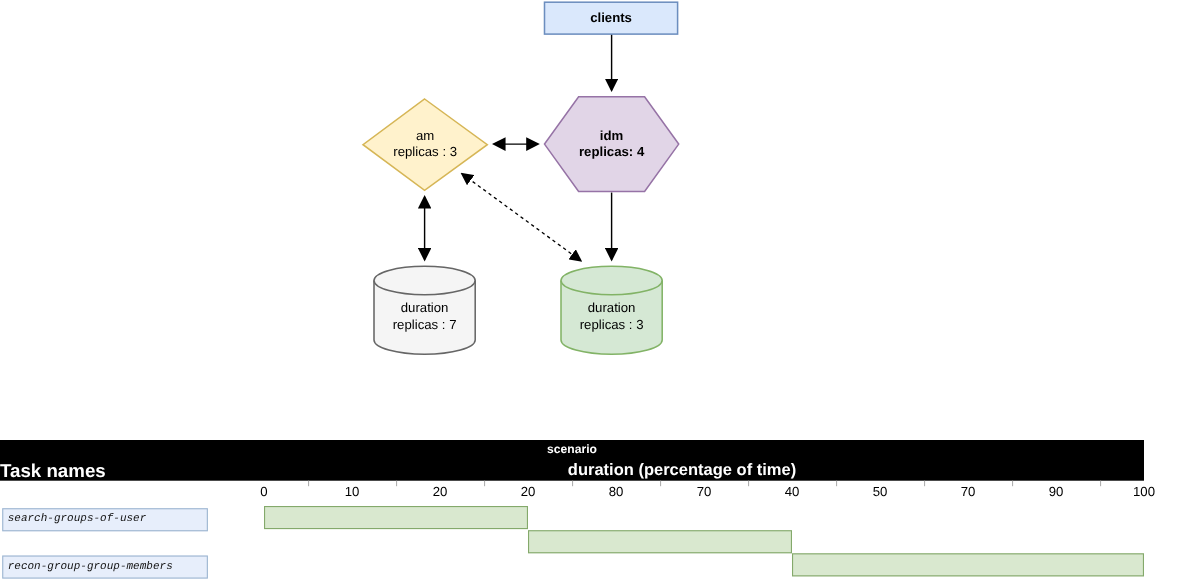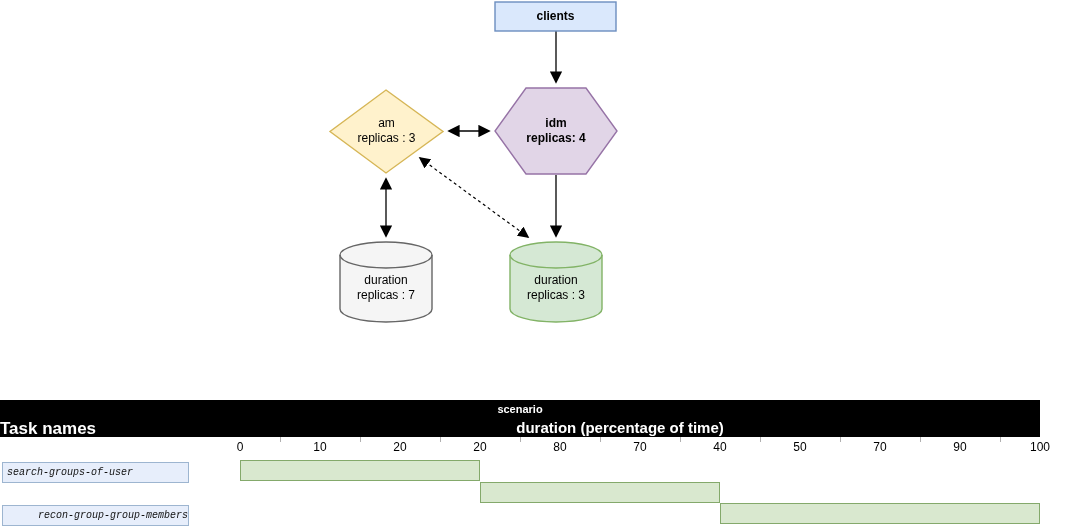--- a/index.html
+++ b/index.html
@@ -135,17 +135,17 @@
       <div class="tick-label" style="left: 780px;">50</div>
       <div class="minor-tick" style="left: 840px;"></div>
       <div class="tick-label" style="left: 860px;">70</div>
       <div class="minor-tick" style="left: 920px;"></div>
       <div class="tick-label" style="left: 940px;">90</div>
       <div class="minor-tick" style="left: 1000px;"></div>
       <div class="tick-label" style="left: 1020px;">100</div>
       <div class="task-label" style="top: 462px;">search-groups-of-user</div>
       <div class="task-bar" style="top: 460px; left: 240px; width: 240px; background: rgb(217, 232, 207); border-color: rgb(132, 169, 107);"></div>
       <div class="task-bar" style="top: 481.5px; left: 480px; width: 240px; background: rgb(217, 232, 207); border-color: rgb(132, 169, 107);"></div>
-      <div class="task-label" style="top: 505px; text-align: right;">recon-group-group-members</div>
+      <div class="task-label" style="top: 505px;">recon-group-group-members</div>
       <div class="task-bar" style="top: 503px; left: 720px; width: 320px; background: rgb(217, 232, 207); border-color: rgb(132, 169, 107);"></div>
     </div>
 
 </div>
 
 </body></html>

